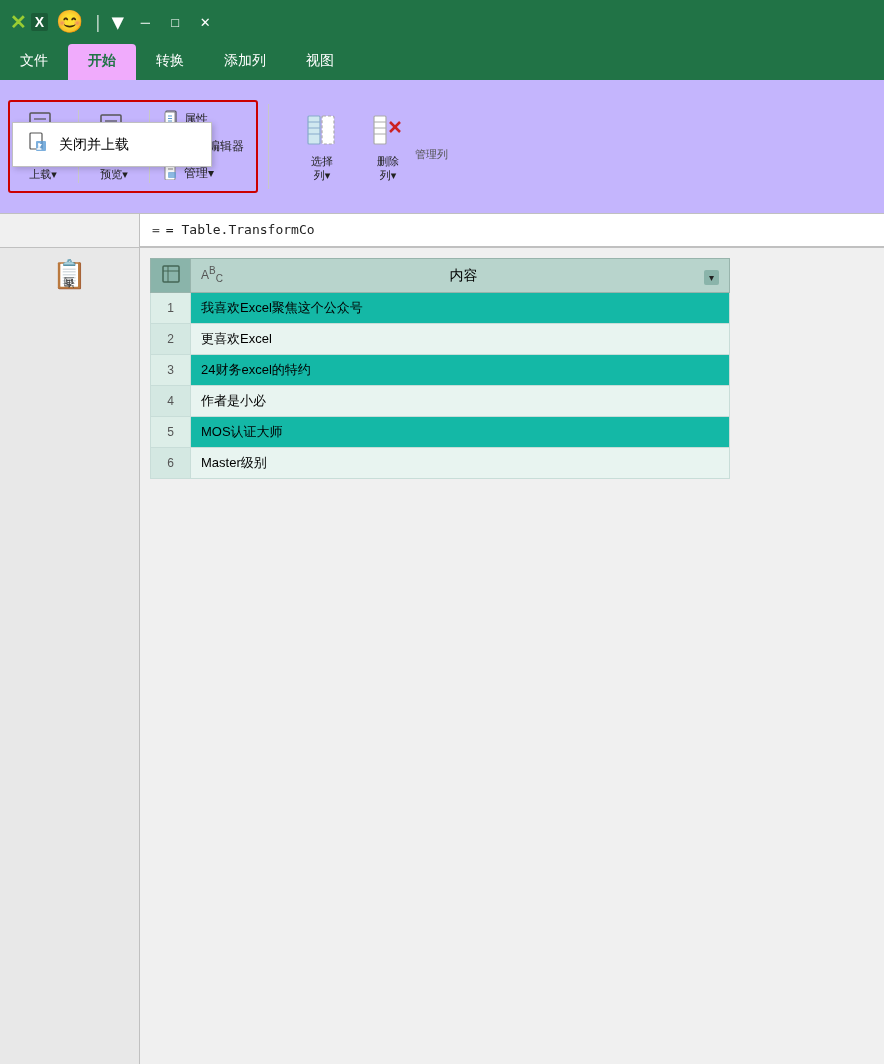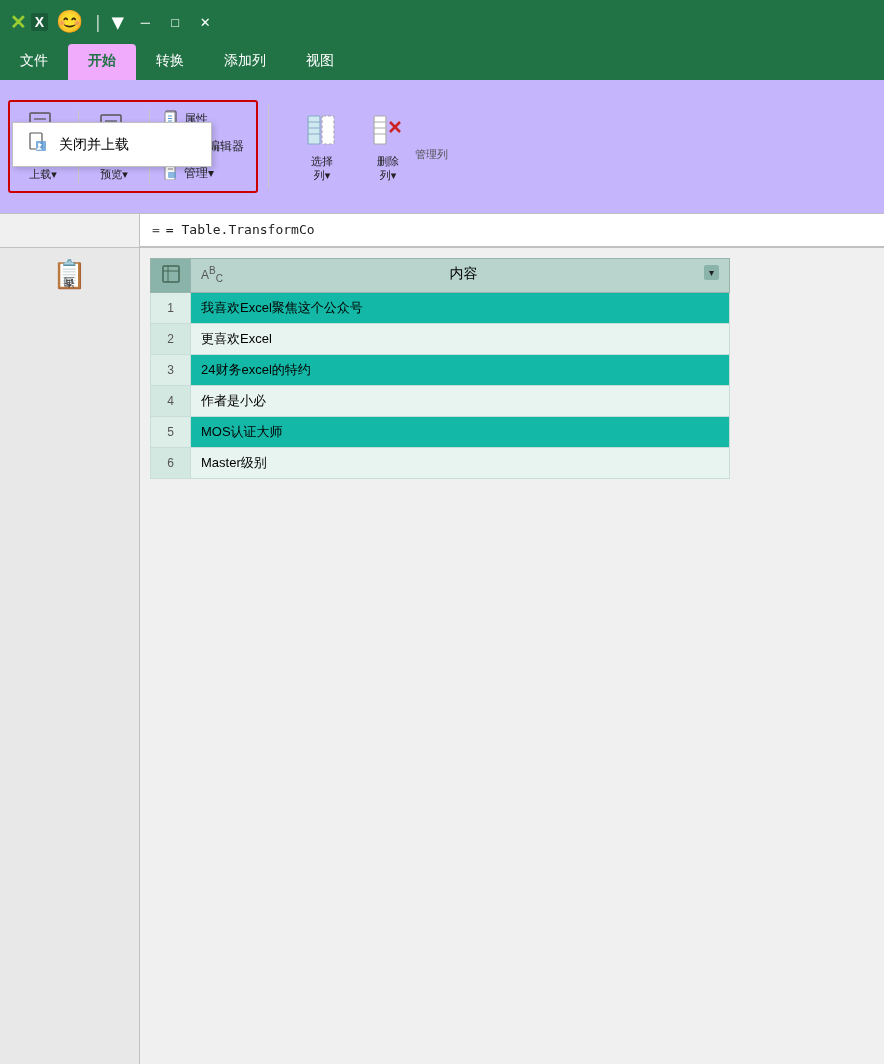--- a/index.html
+++ b/index.html
@@ -265,21 +265,21 @@
     .data-table tbody tr:nth-child(even) td {
       background: #e8f4f0;
     }
     .data-table tbody tr:nth-child(even) td.row-num {
       background: #d4e8e2;
     }
 
     
     .col-header-content {
       display: flex;
-      align-items: flex-start;
+      align-items: flex-end;
       justify-content: space-between;
       gap: 23px;
     }
     .col-header-dropdown {
       background: #8ab4aa;
       border: none;
       border-radius: 2px;
       padding: 2px 5px;
       cursor: pointer;
       font-size: 10px;

